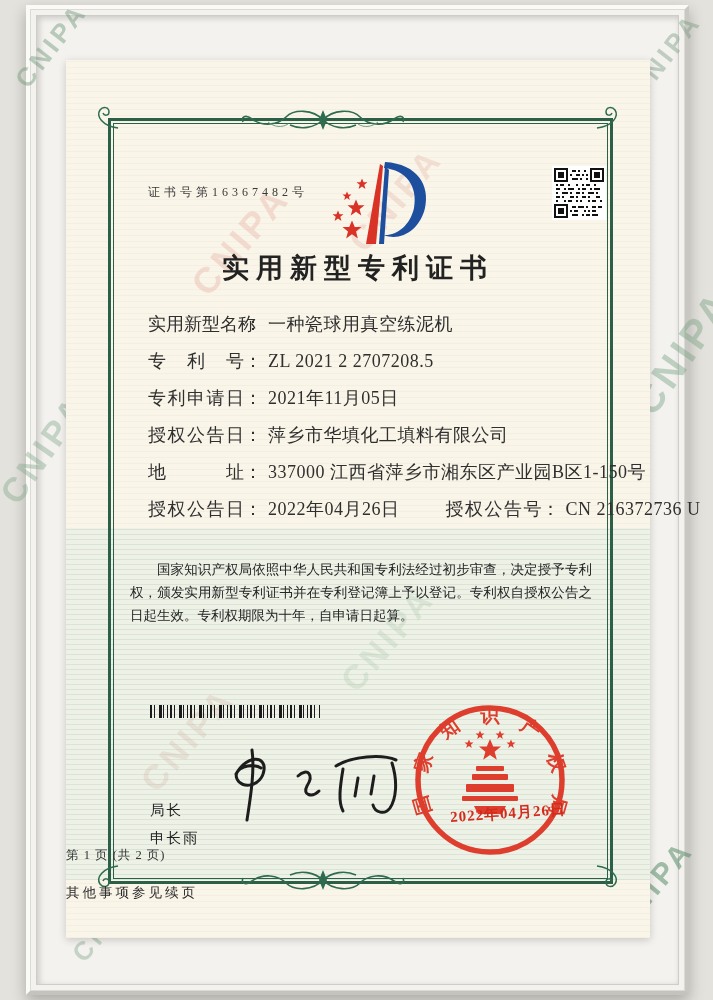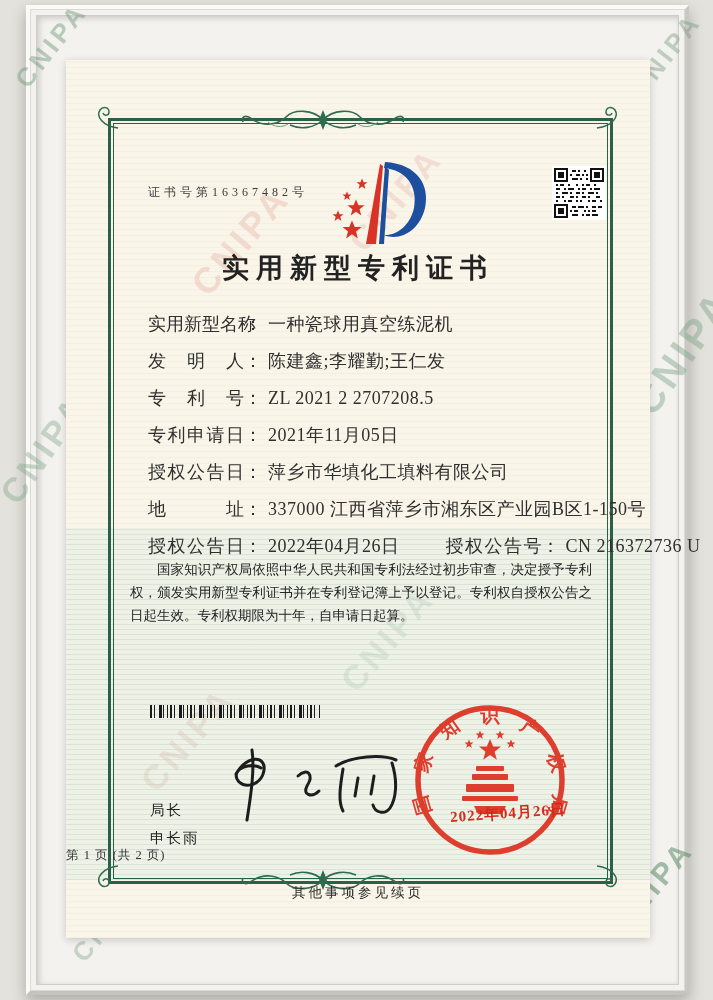--- a/index.html
+++ b/index.html
@@ -45,21 +45,21 @@
       #1b1b1b 4px 5px, rgba(0,0,0,0) 5px 9px,
       #1b1b1b 9px 12px, rgba(0,0,0,0) 12px 13px,
       #1b1b1b 13px 14px, rgba(0,0,0,0) 14px 17px,
       #1b1b1b 17px 18px, rgba(0,0,0,0) 18px 20px);}
   .signer{position:absolute;left:84px;top:737px;font-size:14.5px;color:#222;line-height:1.9;letter-spacing:2px;}
   .signature{position:absolute;left:140px;top:682px;width:210px;height:85px;}
   .seal{position:absolute;left:344px;top:640px;width:160px;height:160px;opacity:.92;}
   .sealdate{position:absolute;left:362px;top:744px;width:160px;text-align:center;font-size:15px;font-weight:bold;
     color:#d42a1c;transform:rotate(-4deg);letter-spacing:1px;}
   .pageinfo{position:absolute;left:0;top:787px;width:100%;font-size:12.5px;color:#333;letter-spacing:1px;}
-  .footnote{position:absolute;left:0;top:824px;width:100%;text-align:center;font-size:13.5px;color:#2a2a2a;letter-spacing:3px;}
+  .footnote{position:absolute;left:0;top:824px;width:100%;font-size:13.5px;color:#2a2a2a;letter-spacing:3px;}
 </style>
 </head>
 <body>
 
 <div class="stage">
 
   <div class="frame">
     <div class="frame-inner"></div>
   </div>
 
@@ -160,23 +160,20 @@
         <line x1="8" y1="21.5" x2="24" y2="21.5" stroke-dasharray="1 1 2 3 1 1"></line>
         <line x1="9" y1="23.5" x2="24" y2="23.5" stroke-dasharray="3 2 1 1 2 1"></line>
       </g>
     </svg>
 
     <div class="title">实用新型专利证书</div>
 
     <div class="fields">
       <div class="frow">
         <span class="flabel">实用新型名称</span><span class="fcolon">：</span><span class="fvalue">一种瓷球用真空练泥机</span>
-      </div>
-      <div class="frow">
-        <span class="flabel">发明人</span><span class="fcolon">：</span><span class="fvalue">陈建鑫;李耀勤;王仁发</span>
       </div>
       <div class="frow">
         <span class="flabel">专利号</span><span class="fcolon">：</span><span class="fvalue">ZL 2021 2 2707208.5</span>
       </div>
       <div class="frow">
         <span class="flabel">专利申请日</span><span class="fcolon">：</span><span class="fvalue">2021年11月05日</span>
       </div>
       <div class="frow">
         <span class="flabel">授权公告日</span><span class="fcolon">：</span><span class="fvalue">萍乡市华填化工填料有限公司</span>
       </div>

